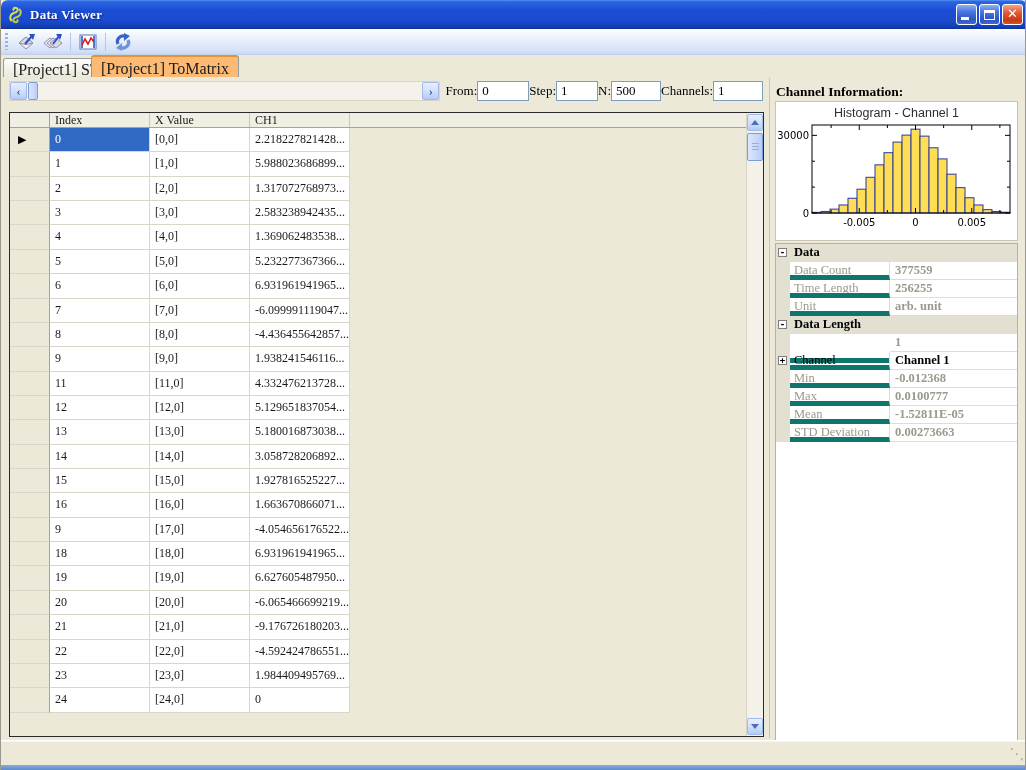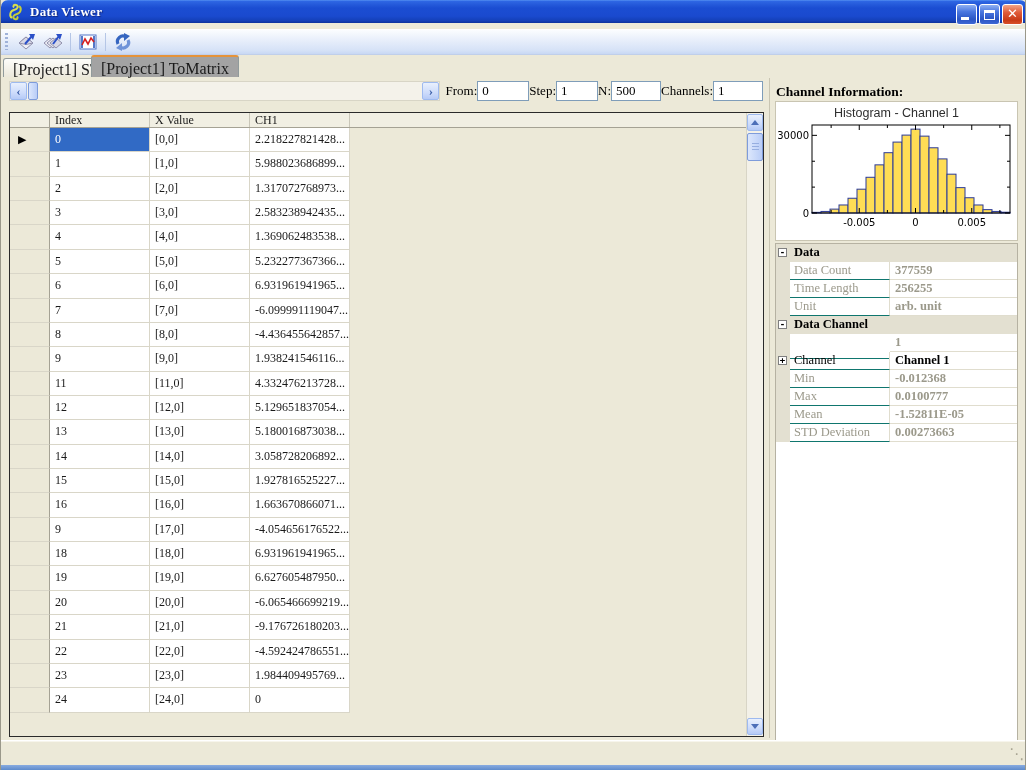--- a/index.html
+++ b/index.html
@@ -1,21 +1,21 @@
 <!DOCTYPE html>
 <html><head>
 <meta charset="utf-8">
 <style>
   * { margin:0; padding:0; box-sizing:border-box; }
   body { background:#555; font-family:"Liberation Serif", serif; }
   .screen { position:relative; width:1026px; height:770px; background:#ECE9D8; overflow:hidden;
             border-left:1px solid #9A988A; border-right:1px solid #9A988A; }
 
   
-  .titlebar { position:absolute; left:0; top:0; width:1026px; height:23px;
+  .titlebar { position:absolute; left:0; top:0; width:1026px; height:29px;
     background:linear-gradient(180deg,#5A96F2 0%,#2E67E5 5%,#2B62E0 10%,#1B4DD2 35%,#1A4ACF 70%,#1440B8 90%,#0D329C 100%);
     border-radius:7px 7px 0 0; display:flex; align-items:center; }
   .app-icon { width:20px; height:20px; margin:0 4px 0 5px; }
   .title-text { color:#fff; font-weight:bold; font-size:13px; text-shadow:1px 1px 1px #10277E; letter-spacing:.3px; }
   .winbtns { position:absolute; right:4px; top:4px; display:flex; gap:2px; }
   .wbtn { width:21px; height:21px; border:1px solid #fff; border-radius:3px; position:relative; cursor:default;
     background:linear-gradient(180deg,#8FB0F2 0%,#4A77E0 35%,#2B55C4 75%,#3E68D4 100%); }
   .wbtn.close { background:linear-gradient(180deg,#F2A488 0%,#E05B38 40%,#C83A16 80%,#D8502A 100%); }
   .glyph-min { position:absolute; left:4px; bottom:4px; width:8px; height:3px; background:#fff; }
   .glyph-max { position:absolute; left:4px; top:5px; width:11px; height:10px; border:1px solid #fff; border-top:3px solid #fff; }
@@ -28,21 +28,21 @@
   .tgrip { width:3px; height:17px; margin:0 6px 0 4px;
     background:repeating-linear-gradient(180deg,#9FB2D9 0 2px,transparent 2px 4px); }
   .tbtn { width:24px; height:22px; display:flex; align-items:center; justify-content:center; margin:0 1px; border-radius:2px; }
   .tsep { width:1px; height:18px; background:#B5C6E6; margin:0 4px; }
 
   
   .tabstrip { position:absolute; left:0; top:55px; width:1026px; height:22px; }
   .tab { position:absolute; bottom:0; height:19px; padding:2px 9px 0 9px; font-size:16px; color:#1a1a1a;
     border:1px solid #919B9C; border-bottom:none; border-radius:3px 3px 0 0;
     background:linear-gradient(180deg,#FDFDFA,#EBE8DB); }
-  .tab.active { height:22px; padding-top:3px; background:#a3a3a3; border-top:2px solid #E5933A; z-index:2; }
+  .tab.active { height:22px; padding-top:3px; background:#fdba74; border-top:2px solid #E5933A; z-index:2; }
 
   
   .navrow { position:absolute; left:0; top:78px; width:762px; height:26px; display:flex; align-items:center; }
   .hscroll { position:relative; margin-left:8px; width:448px; height:20px; background:#F4F2EA;
     border:1px solid #D8D5C6; display:flex; align-items:center; }
   .sbtn { width:17px; height:18px; border:1px solid #9EBAEF; border-radius:2px;
     background:linear-gradient(180deg,#E9F0FD 0%,#CDDCFB 60%,#B6CAF6 100%);
     color:#3B5EA8; font-weight:bold; font-size:13px; line-height:15px; text-align:center; }
   .hthumb { width:10px; height:18px; margin-left:1px; border:1px solid #7E9CDB; border-radius:2px;
     background:linear-gradient(90deg,#DCE7FC,#B9CDF7); }
@@ -88,21 +88,21 @@
   .ci-heading { font-size:13.5px; font-weight:bold; color:#000; margin:6px 0 4px 6px; }
   .histbox { position:absolute; left:5px; top:23px; width:243px; height:140px; background:#fff; border:1px solid #C9C5B2; }
   .hist-title { text-align:center; font-family:"Liberation Sans",sans-serif; font-size:12.5px; color:#2e2e2e; padding-top:4px; }
 
   
   .pgrid { position:absolute; left:5px; top:165px; width:243px; height:572px; background:#fff; border:1px solid #B6B2A2; overflow:hidden; }
   .pg-row { display:flex; height:18px; }
   .pg-gutter { width:14px; background:#E3E0D1; position:relative; flex:none; }
   .pg-cat { background:#E3E0D1; font-weight:bold; font-size:12.5px; color:#000; line-height:17px; flex:1; padding-left:4px; }
   .pg-label { width:100px; flex:none; font-size:12.5px; line-height:17px; padding-left:4px;
-    border-right:1px solid #E0DDCE; border-bottom:1px solid #0f766e; color:#000; overflow:hidden; white-space:nowrap; }
+    border-right:1px solid #E0DDCE; border-bottom:5px solid #0f766e; color:#000; overflow:hidden; white-space:nowrap; }
   .pg-label.readonly { color:#9B998B; }
   .pg-label.selected { background:#000000; color:#fff;margin-top:24px; }
   .pg-value { flex:1; font-size:12.5px; font-weight:bold; line-height:17px; padding-left:5px;
     border-bottom:1px solid #E0DDCE; color:#000; overflow:hidden; white-space:nowrap; }
   .pg-value.readonly { color:#9B998B; }
   .expander { position:absolute; left:2px; top:4px; width:9px; height:9px; background:#fff; border:1px solid #7F7F7F;
     font-family:"DejaVu Sans Mono",monospace; font-size:9px; line-height:7px; text-align:center; color:#000; font-weight:bold; }
 
   
   .statusbar { position:absolute; left:0; top:740px; width:1026px; height:25px; background:#ECE9D8;
@@ -466,21 +466,21 @@
         </div>
         <div class="pg-row">
           <div class="pg-gutter"></div>
           <div class="pg-label readonly">Unit</div>
           <div class="pg-value readonly">arb. unit</div>
         </div>
         <div class="pg-row">
           <div class="pg-gutter">
             <div class="expander">-</div>
           </div>
-          <div class="pg-cat">Data Channel</div>
+          <div class="pg-cat">Data Length</div>
         </div>
         <div class="pg-row">
           <div class="pg-gutter"></div>
           <div class="pg-label selected">Channel Count</div>
           <div class="pg-value readonly">1</div>
         </div>
         <div class="pg-row">
           <div class="pg-gutter">
             <div class="expander">+</div>
           </div>

